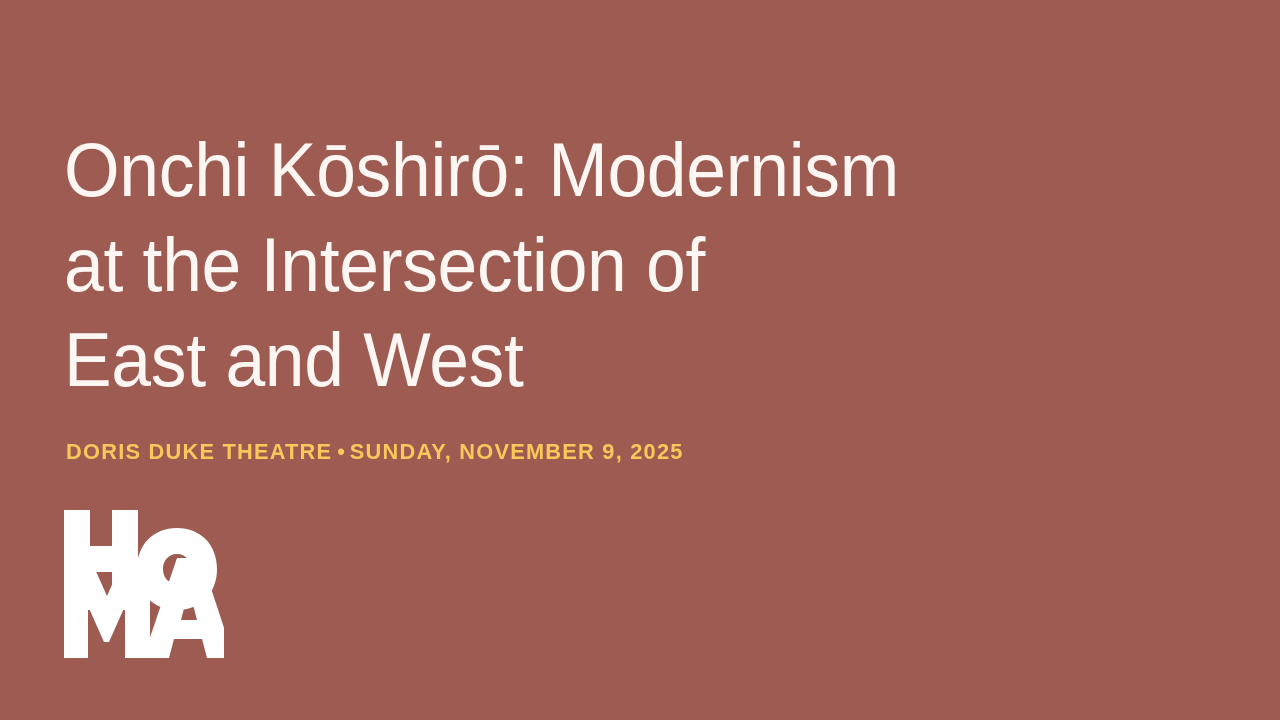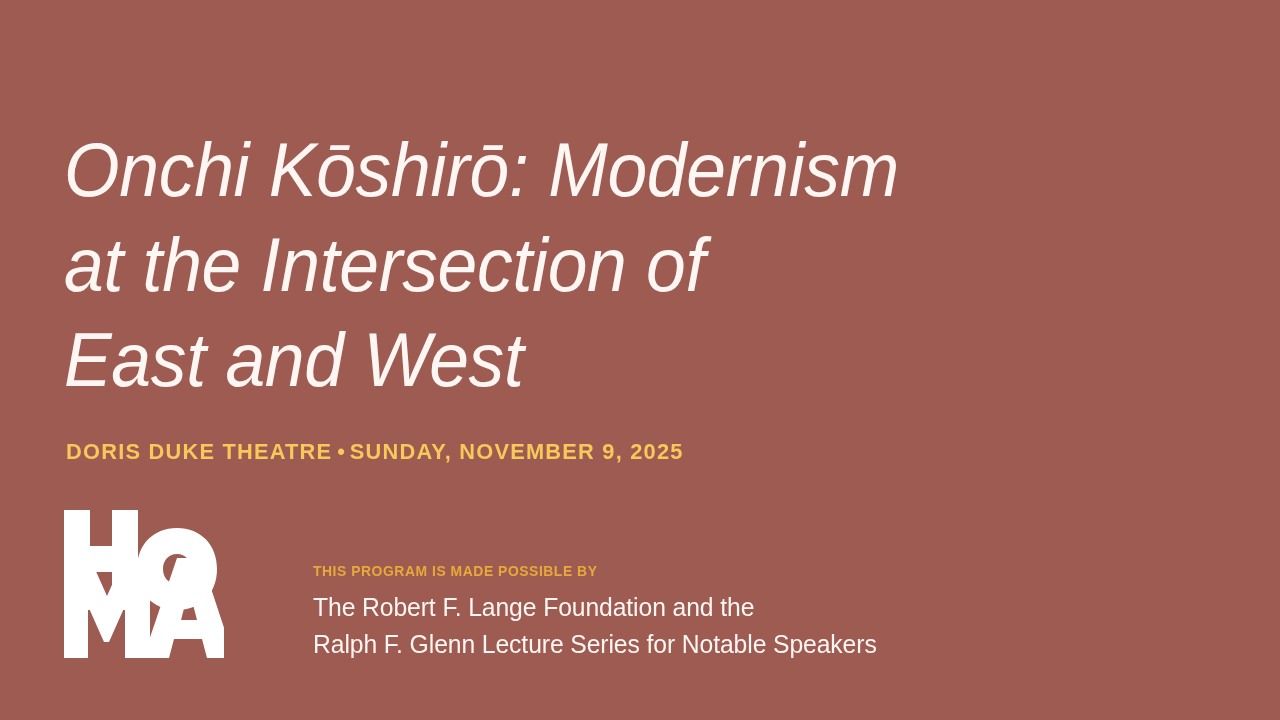--- a/index.html
+++ b/index.html
@@ -19,21 +19,20 @@
     font-family: "Liberation Sans", "DejaVu Sans", sans-serif;
     -webkit-font-smoothing: antialiased;
   }
 
   
   .title-block {
     position: absolute;
     left: 64px;
     top: 122px;
     width: 1060px;
-    font-style: italic;
   }
   .title-line {
     font-family: "Liberation Sans Narrow", "Liberation Sans", "DejaVu Sans Condensed", sans-serif;
     font-size: 76px;
     line-height: 95px;
     font-weight: 300;
     color: #fdf6f3;
     letter-spacing: -0.3px;
     white-space: nowrap;
     transform: scaleX(0.94);
@@ -145,22 +144,15 @@
                    c0 -8 -5 -15 -14 -15 Z"></path>
 
           <path d="M0 48 h26 l17 38 l17 -38 h26 v100 h-25 v-52 l-16 36 h-5 l-16 -36 v52 h-24 Z"></path>
 
           <path d="M113 48 h24 l33 100 h-27 l-5 -19 h-28 l-5 19 h-26 Z
                    M125 79 l-8 31 h16 Z"></path>
         </g>
       </svg>
     </div>
 
-    <div class="credit-block">
-      <div class="credit-kicker">THIS PROGRAM IS MADE POSSIBLE BY</div>
-      <div class="credit-lines">
-        <div class="credit-line">The Robert F. Lange Foundation and the</div>
-        <div class="credit-line">Ralph F. Glenn Lecture Series for Notable Speakers</div>
-      </div>
-    </div>
 
   </div>
 </div>
 
 </body></html>

